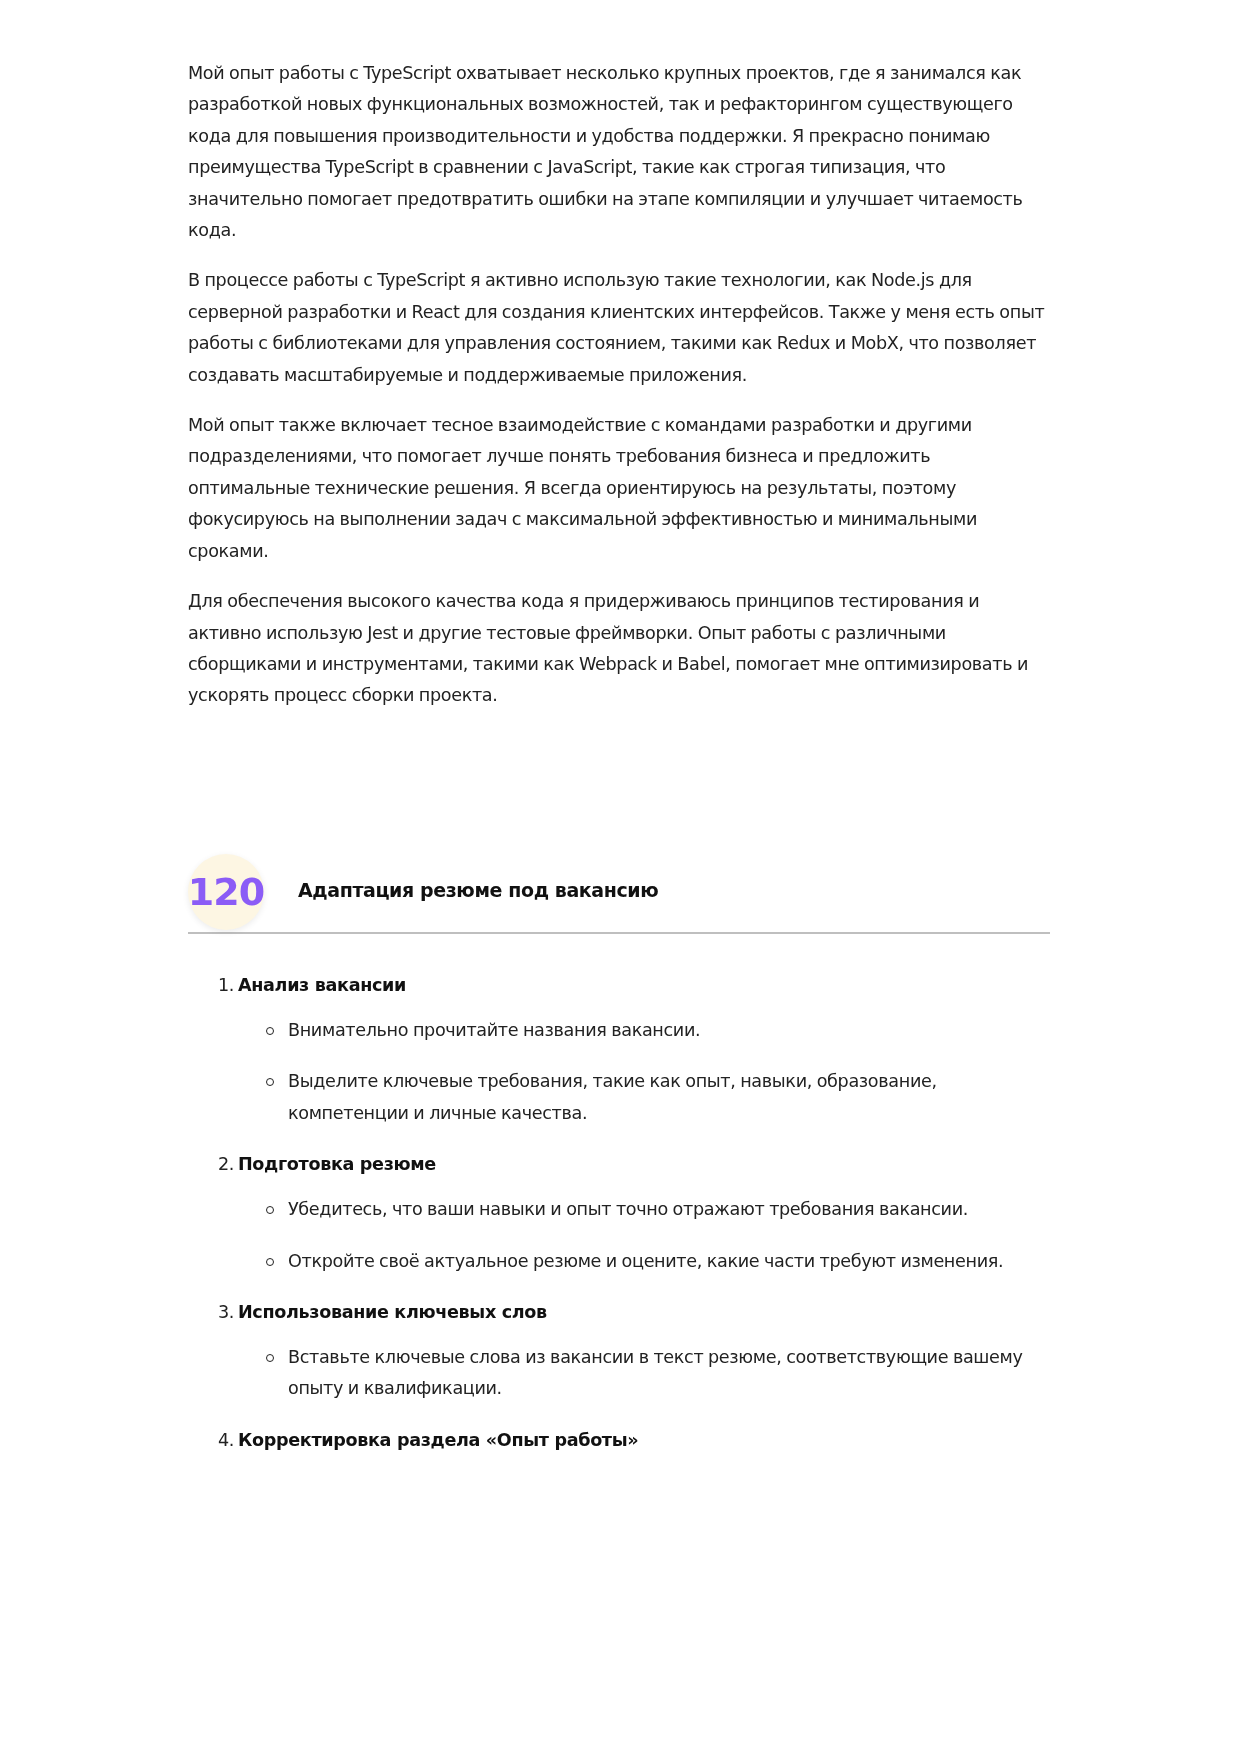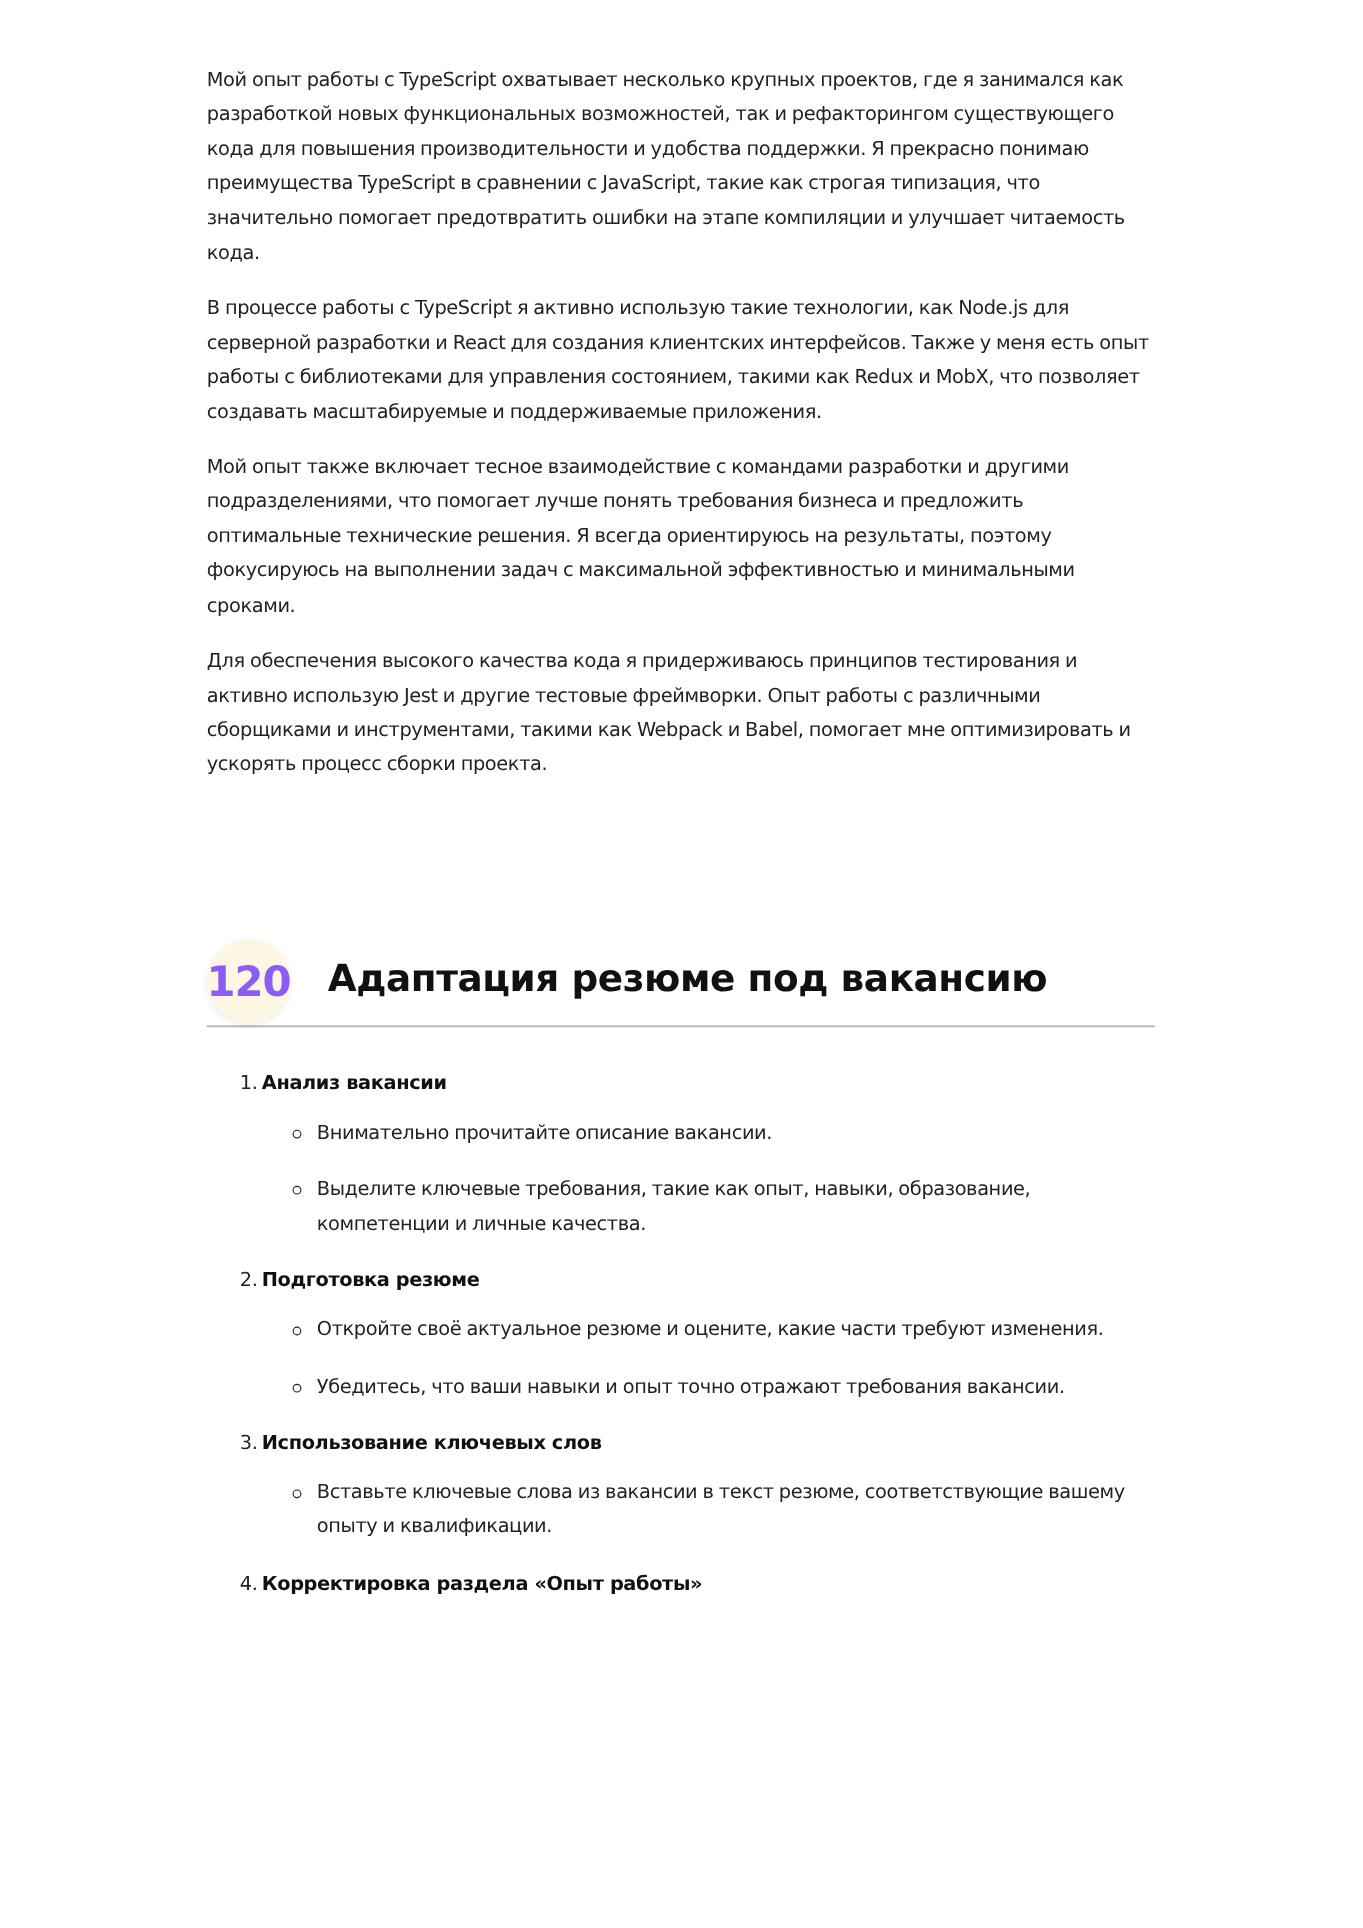--- a/index.html
+++ b/index.html
@@ -62,21 +62,21 @@
     line-height: 44px;
     color: #8b5cf6;
     letter-spacing: -1px;
   }
   .section-title {
     position: absolute;
     left: 110px;
     top: 22px;
     font-family: "DejaVu Sans", sans-serif;
     font-weight: bold;
-    font-size: 34px;
+    font-size: 19px;
     line-height: 36px;
     color: #111111;
     letter-spacing: -0.4px;
     margin: 0;
   }
   ol.steps {
     list-style: none;
     margin: 0;
     padding: 0;
     position: absolute;
@@ -152,42 +152,42 @@
 
   <ol class="steps">
     <li class="step">
       <div class="step-head">
         <span class="step-num">1.</span>
         <span class="step-title">Анализ вакансии</span>
       </div>
       <ul class="bullets">
         <li class="bullet">
           <span class="bullet-icon"></span>
-          <span>Внимательно прочитайте описание вакансии.</span>
+          <span>Внимательно прочитайте названия вакансии.</span>
         </li>
         <li class="bullet">
           <span class="bullet-icon"></span>
           <span>Выделите ключевые требования, такие как опыт, навыки, образование, компетенции и личные качества.</span>
         </li>
       </ul>
     </li>
 
     <li class="step">
       <div class="step-head">
         <span class="step-num">2.</span>
         <span class="step-title">Подготовка резюме</span>
       </div>
       <ul class="bullets">
         <li class="bullet">
           <span class="bullet-icon"></span>
+          <span>Убедитесь, что ваши навыки и опыт точно отражают требования вакансии.</span>
+        </li>
+        <li class="bullet">
+          <span class="bullet-icon"></span>
           <span>Откройте своё актуальное резюме и оцените, какие части требуют изменения.</span>
-        </li>
-        <li class="bullet">
-          <span class="bullet-icon"></span>
-          <span>Убедитесь, что ваши навыки и опыт точно отражают требования вакансии.</span>
         </li>
       </ul>
     </li>
 
     <li class="step">
       <div class="step-head">
         <span class="step-num">3.</span>
         <span class="step-title">Использование ключевых слов</span>
       </div>
       <ul class="bullets">

